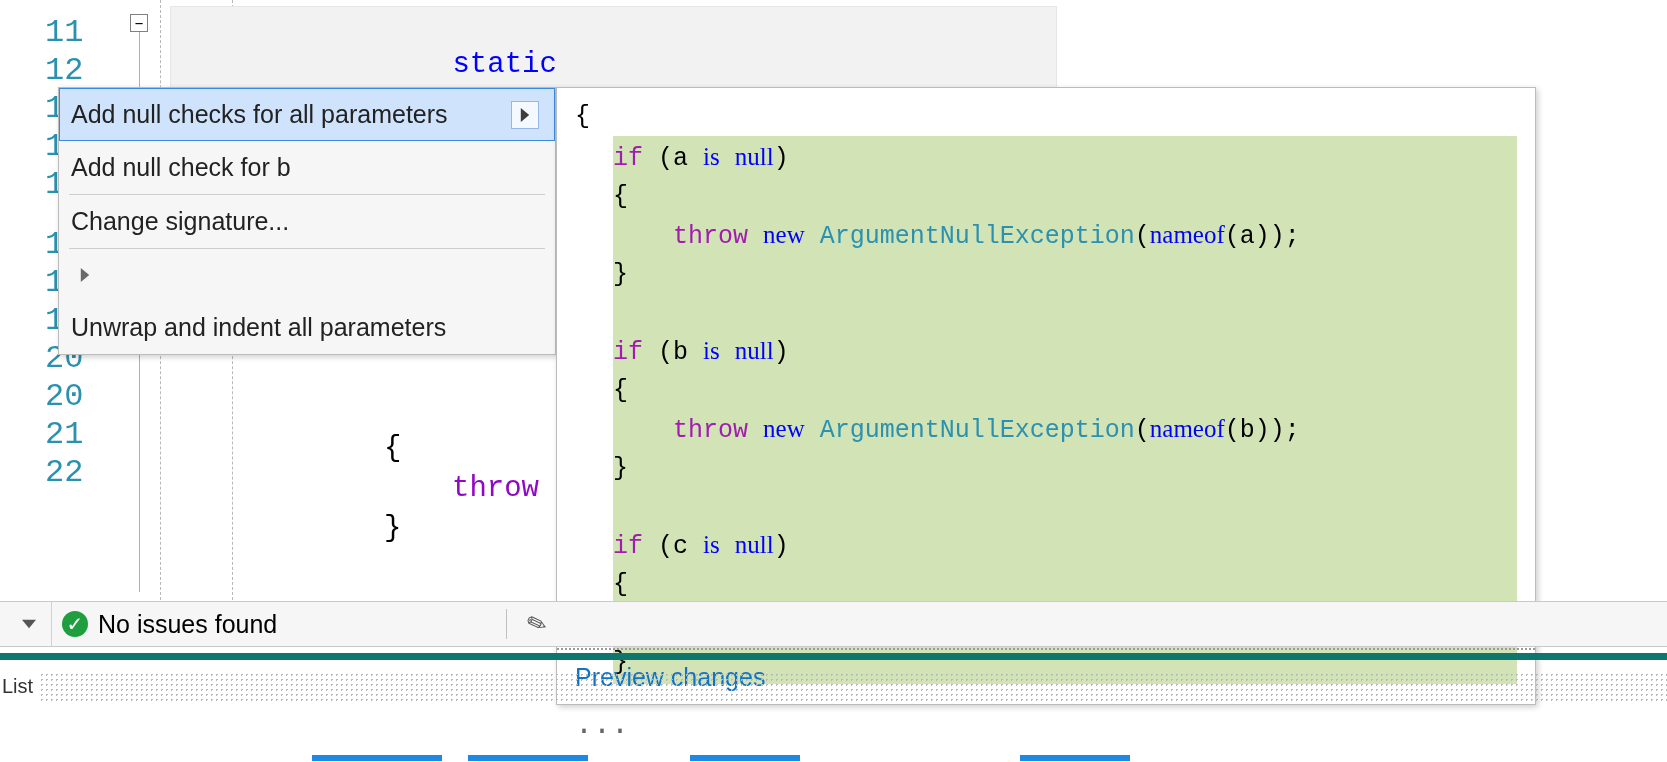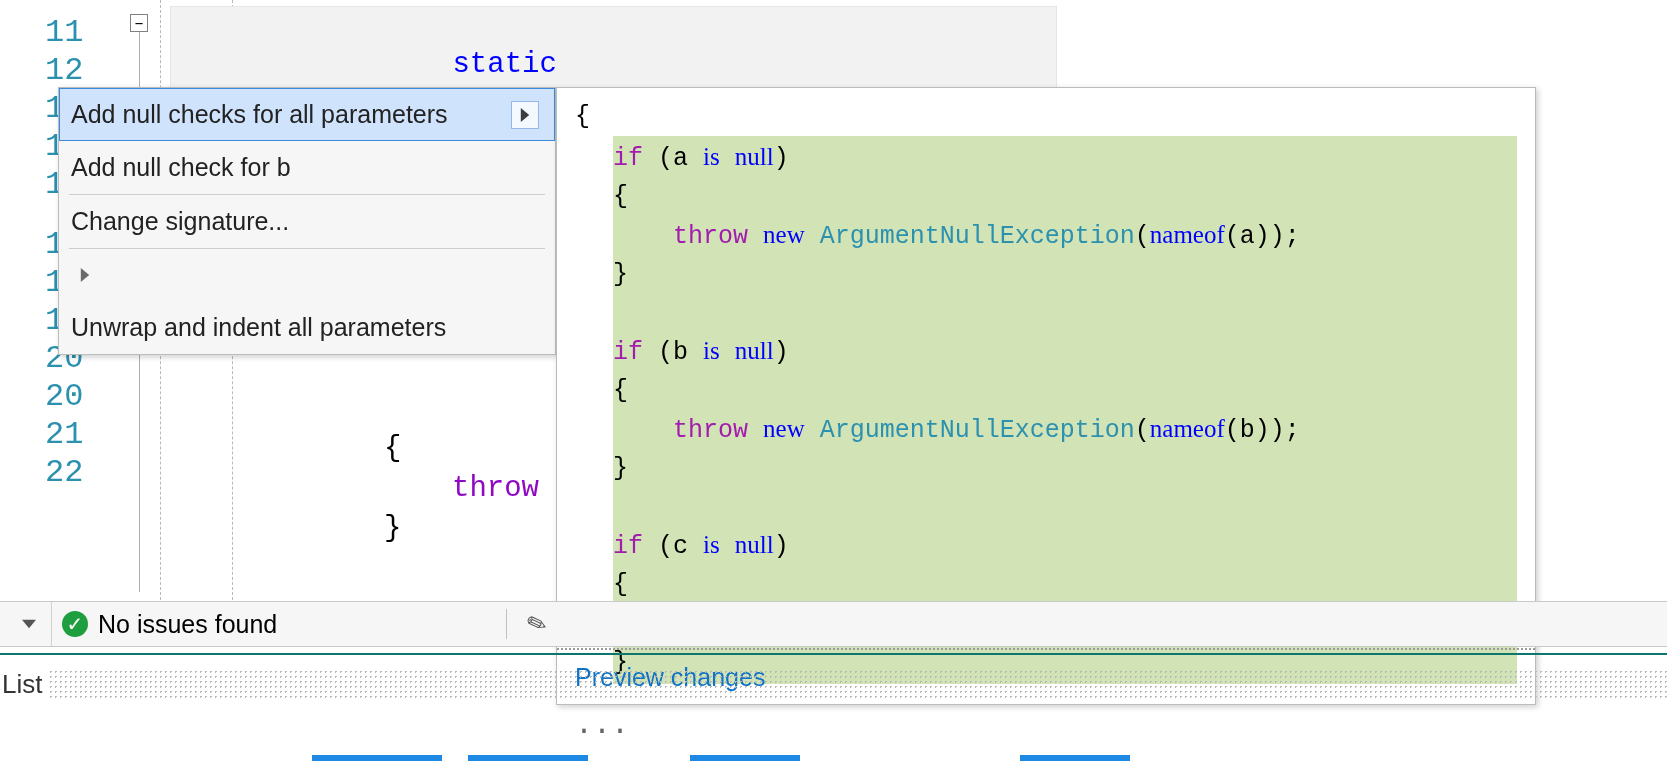--- a/index.html
+++ b/index.html
@@ -49,21 +49,21 @@
   .preview-footer a { color:#1073c6; text-decoration:none; cursor:pointer; }
 
   
   .statusbar { position:absolute; left:0; right:0; top:601px; height:46px; border-top:1px solid #c9c9c9; border-bottom:1px solid #c9c9c9; background:#f6f6f6; display:flex; align-items:center; gap:10px; padding-left:6px; font-size:25px; }
   .sb-drop { width:46px; height:100%; display:flex; align-items:center; justify-content:center; cursor:pointer; border-right:1px solid #d0d0d0; }
   .sb-check { width:26px; height:26px; border-radius:50%; background:#1e9e3e; display:flex; align-items:center; justify-content:center; color:#fff; font-size:20px; }
   .sb-sep { width:1px; height:70%; background:#c0c0c0; margin:0 10px; }
   .sb-brush { font-size:24px; transform:rotate(-20deg); color:#555; }
 
   
-  .listpanel { position:absolute; left:0; right:0; top:653px; height:60px; border-top:2px solid #0f766e; display:flex; align-items:center; font-size:26px; color:#333;text-align:center; }
+  .listpanel { position:absolute; left:0; right:0; top:653px; height:60px; border-top:7px solid #0f766e; display:flex; align-items:center; font-size:20px; color:#333;text-align:center; }
   .listpanel .label { padding:0 6px 0 2px; }
   .dotted-fill { flex:1; height:30px; background-image: radial-gradient(#b8b8b8 1px, transparent 1px); background-size:5px 5px; }
 
   
   .blueseg { position:absolute; bottom:1px; height:6px; background:#1e88e5; }
 
   svg.chevr { width:14px; height:14px; }
   svg.chevd { width:14px; height:14px; }
 </style>
 </head>

